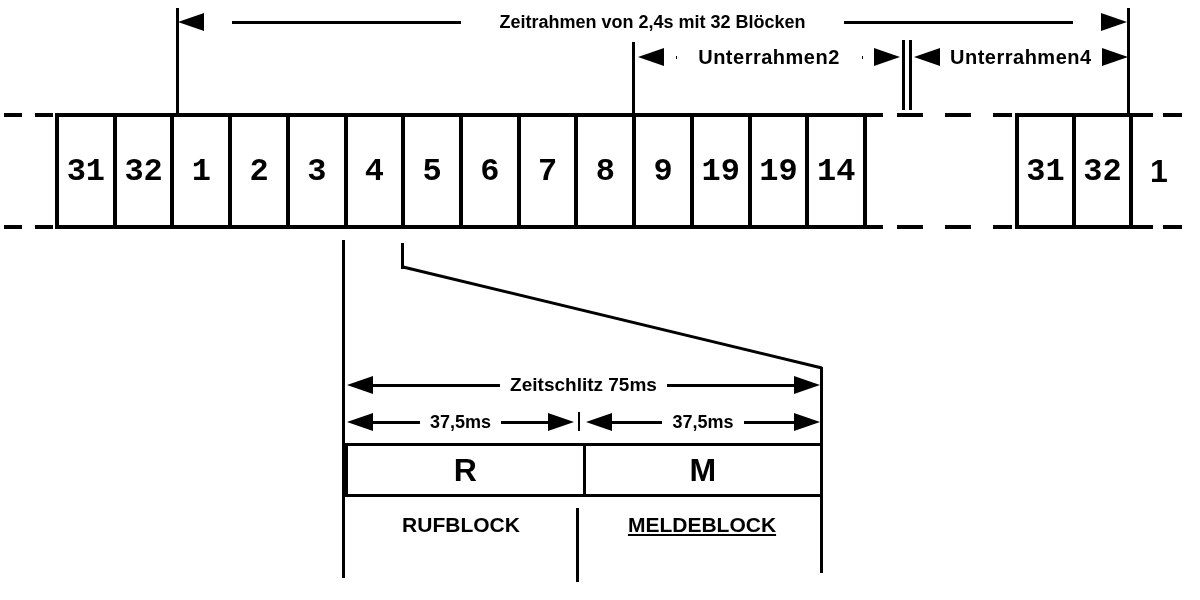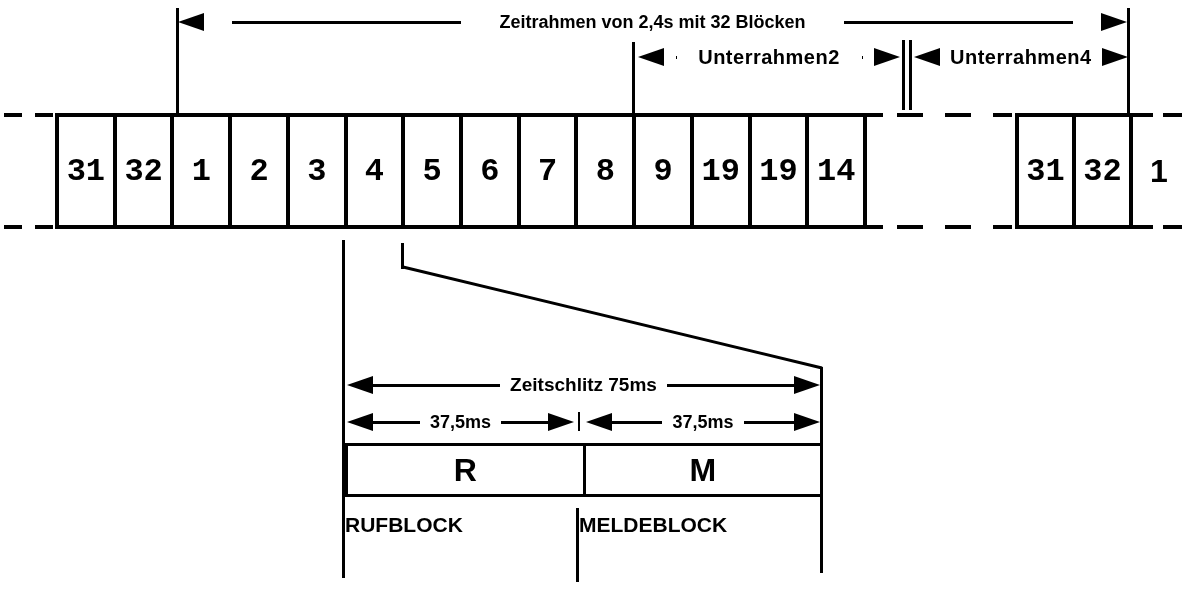--- a/index.html
+++ b/index.html
@@ -25,21 +25,21 @@
   .dash-left{background:repeating-linear-gradient(90deg,#000 0 18px,transparent 18px 31px);}
   .dash-mid{background:repeating-linear-gradient(90deg,#000 0 26px,transparent 26px 48px);}
   .soliddash{position:absolute;height:4px;background:#000;}
   .blockgroup{position:absolute;top:113px;height:116px;box-sizing:border-box;border-top:4px solid #000;border-bottom:4px solid #000;display:flex;font-family:Liberation Mono, monospace;}
   .bcell{flex:1;border-left:4px solid #000;display:flex;align-items:center;justify-content:center;font-weight:bold;font-size:32px;}
   .bcell.last{border-right:4px solid #000;}
   .opencell{position:absolute;display:flex;align-items:center;justify-content:center;font-weight:bold;font-size:32px;}
   .rmbox{position:absolute;left:345px;top:443px;width:478px;height:54px;box-sizing:border-box;border:3px solid #000;display:flex;}
   .rmcell{flex:1;display:flex;align-items:center;justify-content:center;font-weight:bold;font-size:32px;}
   .rmcell.second{border-left:3px solid #000;}
-  .blocklabel{position:absolute;top:513px;font-weight:bold;font-size:21px;white-space:nowrap;}
+  .blocklabel{position:absolute;top:513px;font-weight:bold;font-size:21px;text-align:center;white-space:nowrap;}
   svg{position:absolute;}
 </style>
 </head>
 <body>
 
 <div id="stage">
 
   <div class="vline" style="left:176px;top:8px;width:3px;height:106px;"></div>
   <div class="vline" style="left:632px;top:42px;width:3px;height:72px;"></div>
   <div class="vline" style="left:902px;top:40px;width:3px;height:70px;"></div>
@@ -135,15 +135,15 @@
     <div class="tri-r"></div>
   </div>
 
   <div class="rmbox">
     <div class="rmcell">R</div>
     <div class="rmcell second">M</div>
   </div>
 
   <div class="vline" style="left:576px;top:508px;width:3px;height:74px;"></div>
   <div class="blocklabel" style="left:345px;width:232px;">RUFBLOCK</div>
-  <div class="blocklabel" style="left:579px;width:246px;">MELDEBLOCK</div>
+  <div class="blocklabel" style="left:579px;width:246px;text-decoration:underline;">MELDEBLOCK</div>
 
 </div>
 
 </body></html>

